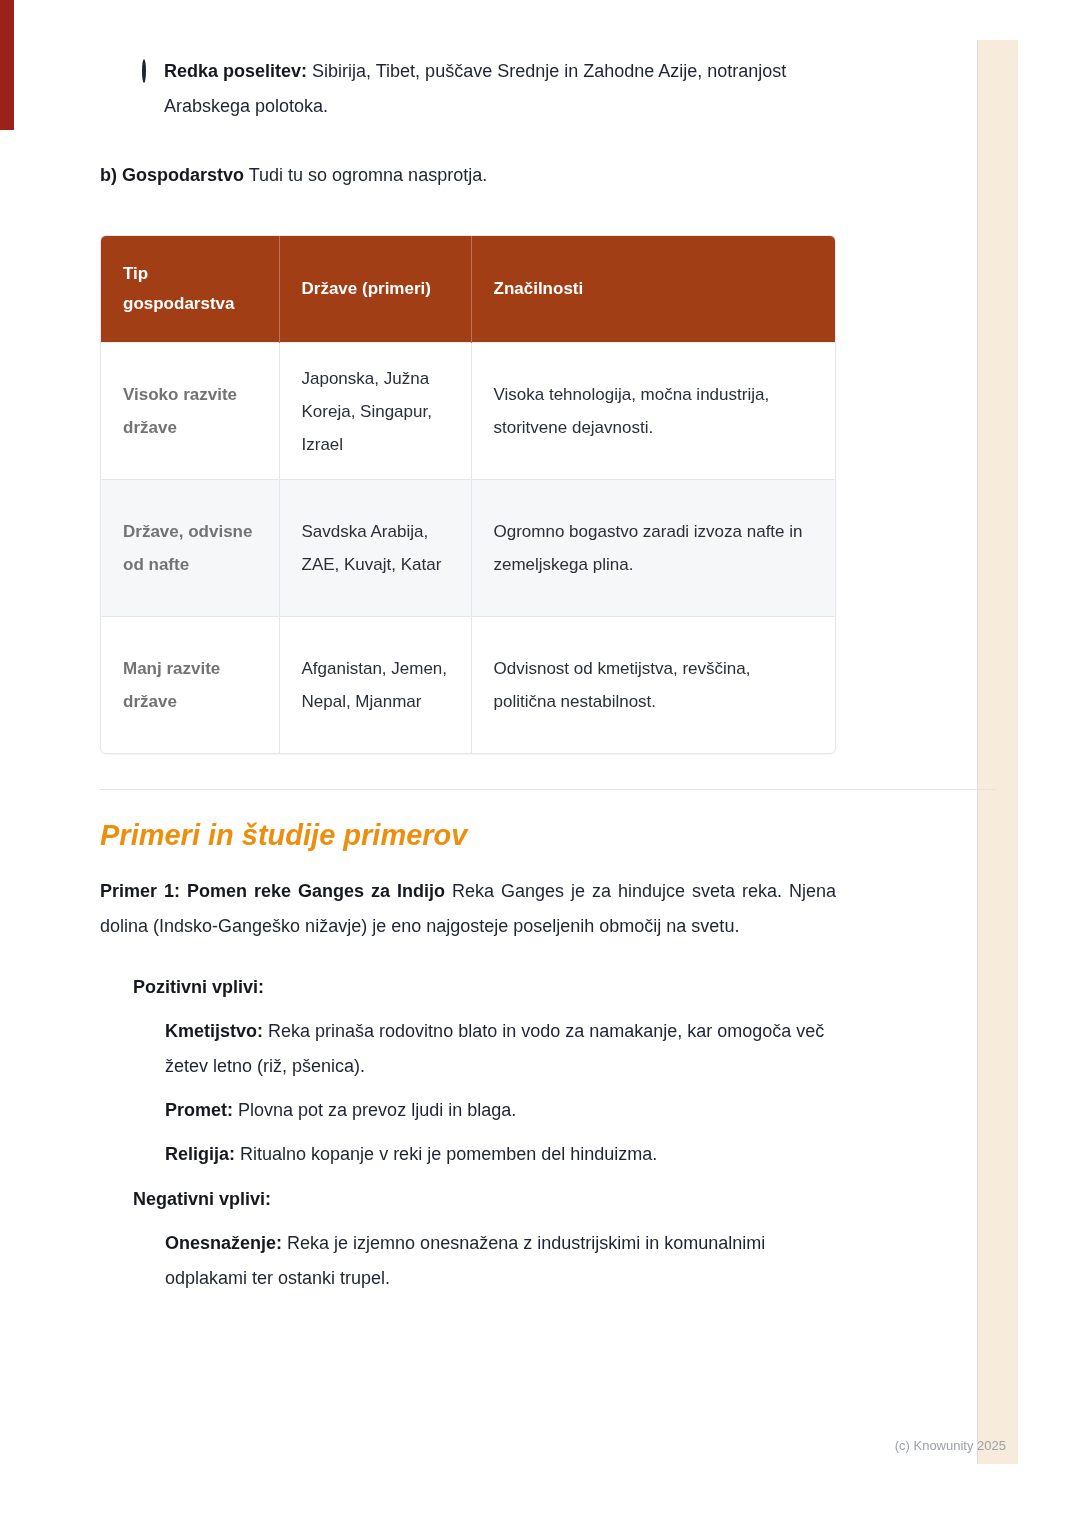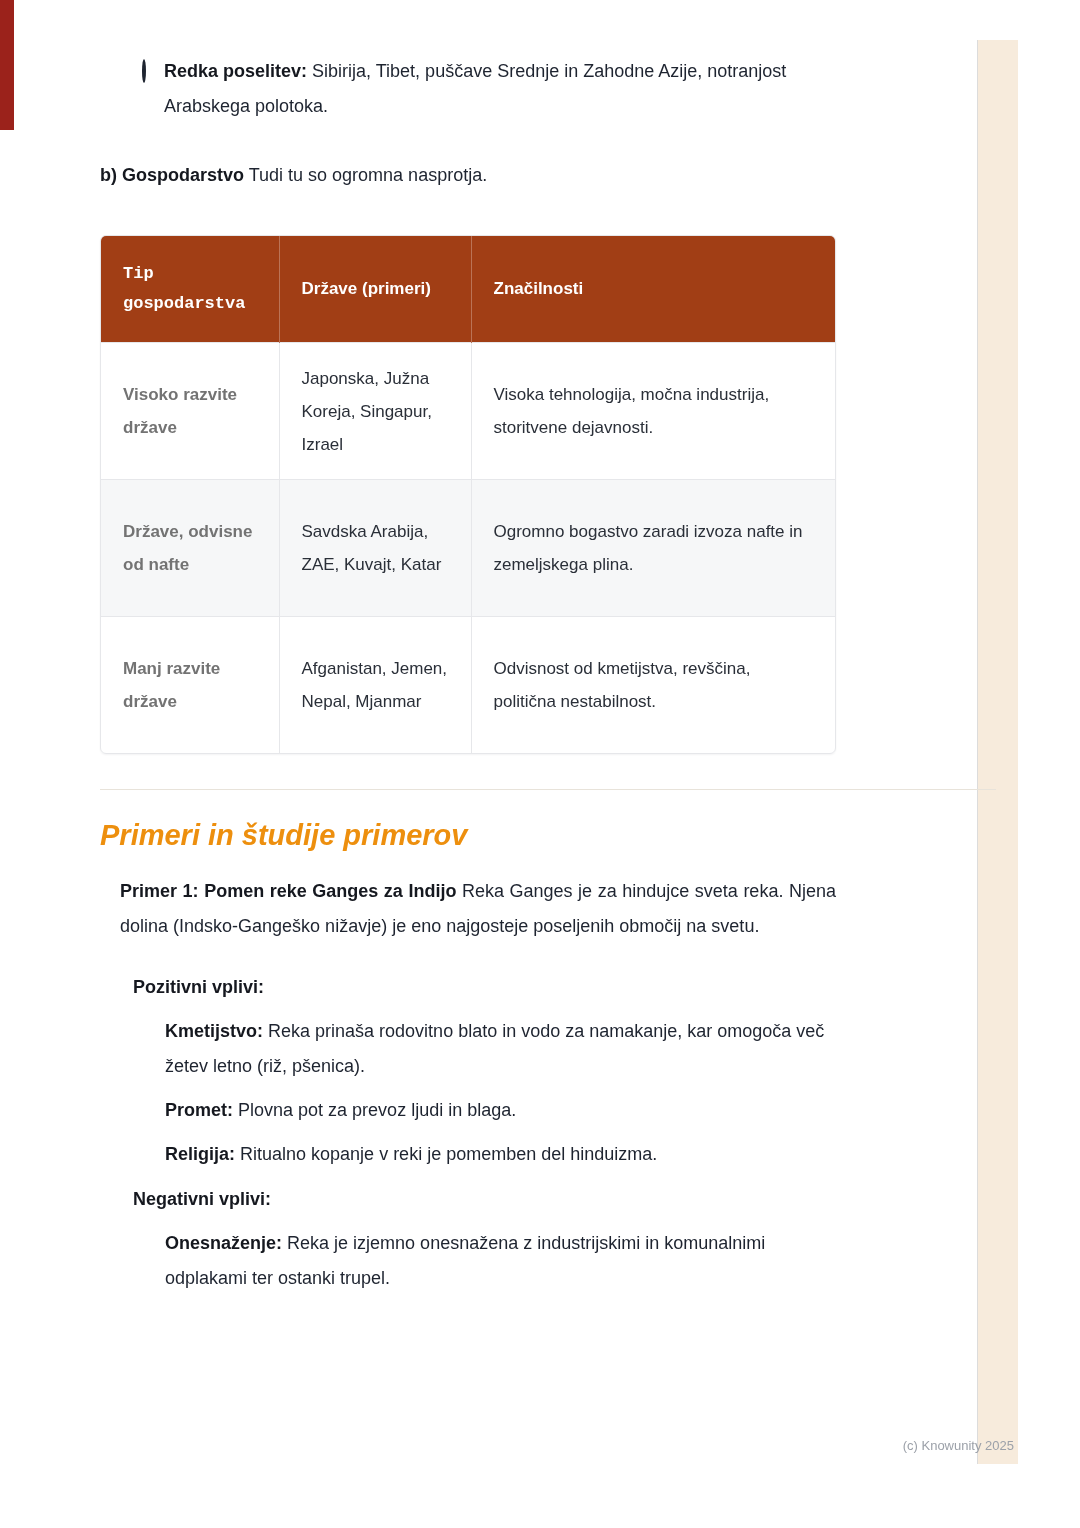--- a/index.html
+++ b/index.html
@@ -67,21 +67,21 @@
     background: #a13e15;
     color: #ffffff;
     text-align: left;
     font-weight: 700;
     padding: 14px 22px;
     height: 78px;
     vertical-align: middle;
     line-height: 30px;
     border-left: 1px solid rgba(255,255,255,0.28);
   }
-  thead th:first-child { border-left: none; font-family: Liberation Mono, monospace; }
+  thead th:first-child { border-left: none; }
   tbody td {
     padding: 16px 22px;
     border-top: 1px solid #e6e7ea;
     border-left: 1px solid #e6e7ea;
     vertical-align: middle;
     line-height: 33px;
     color: #2a2f38;
     height: 104px;
   }
   tbody td:first-child { border-left: none; font-weight: 700; color: #737373; }
@@ -94,31 +94,31 @@
     background: #e8e3da;
   }
   .section-title {
     margin-top: 26px;
     font-size: 29px;
     font-weight: 700;
     color: #ed8f0e;
     line-height: 38px;
     font-style: italic;
   }
-  .section-para { margin-top: 20px; text-align: justify; margin-left: 20px; }
+  .section-para { margin-top: 20px; text-align: justify; }
 
   .list-block { margin-top: 26px; }
   .li.lvl1 { padding-left: 13px; margin-top: 10px; }
   .li.lvl1 .marker { width: 20px; }
   .li.lvl2 { padding-left: 47px; margin-top: 9px; }
   .li.lvl2 .marker { width: 18px; }
 
   .credit {
     position: absolute;
-    right: 66px; top: 1438px;
+    right: 74px; top: 1438px;
     font-size: 13px;
     color: #9ca1a9;
     z-index: 2;
   }
 </style>
 </head>
 <body>
 
 <div class="page">
 

